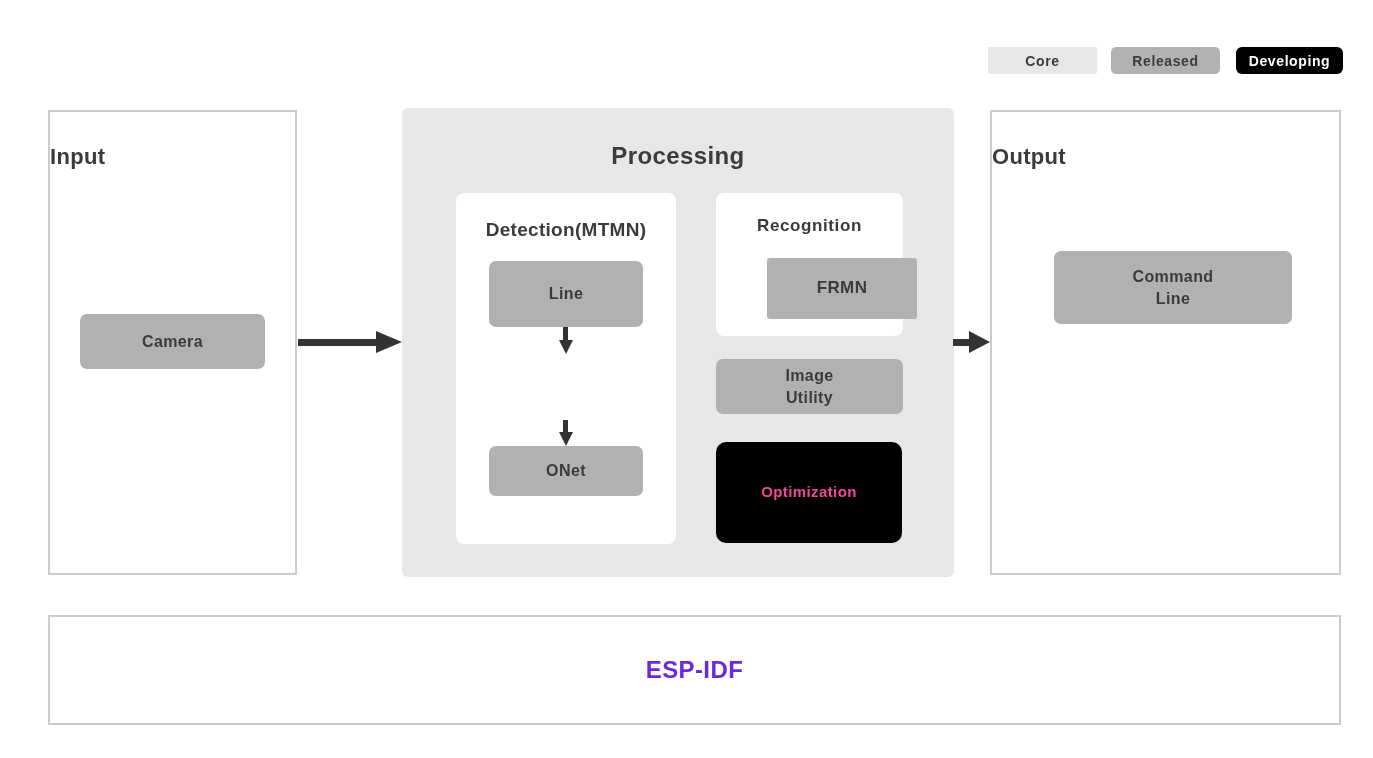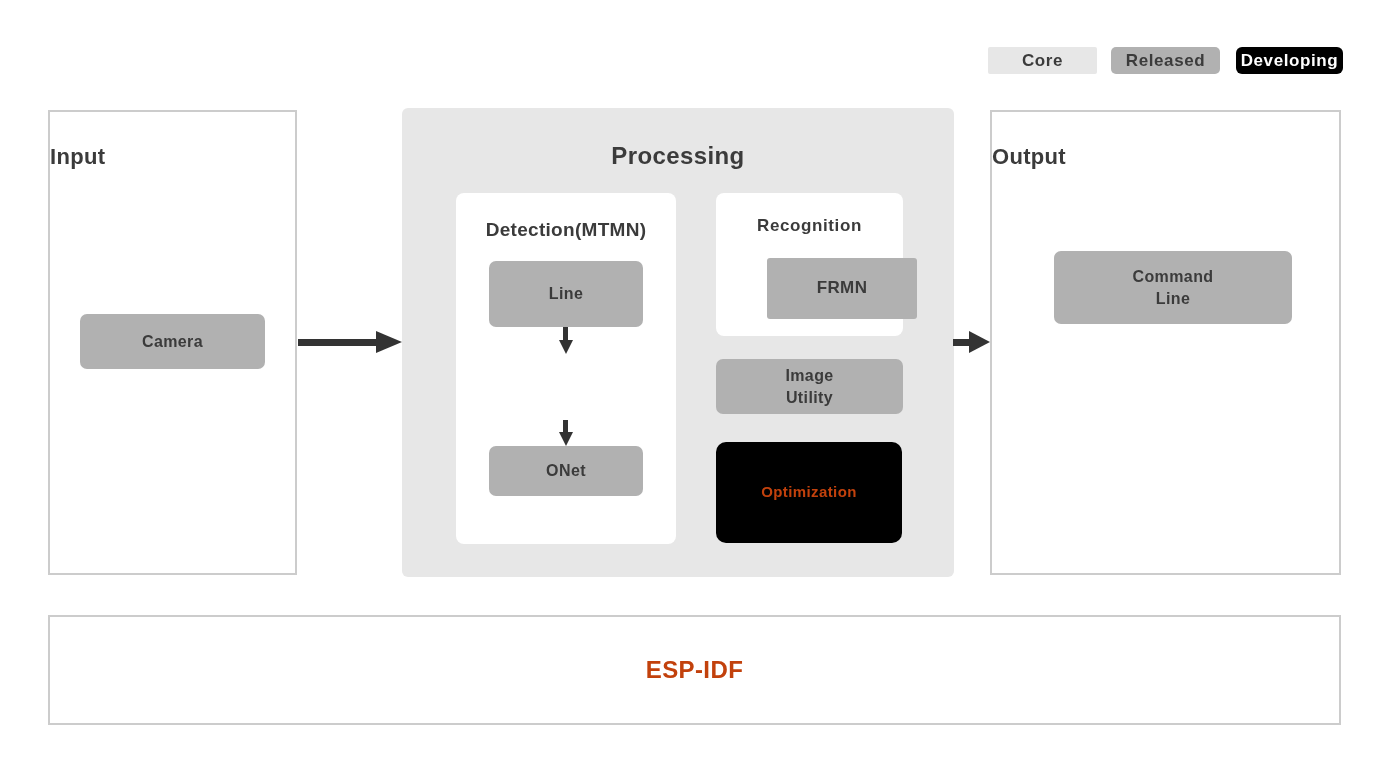--- a/index.html
+++ b/index.html
@@ -18,21 +18,21 @@
 
   
   .badge {
     position: absolute;
     top: 47px;
     height: 27px;
     display: flex;
     align-items: center;
     justify-content: center;
     font-weight: bold;
-    font-size: 17px;
+    font-size: 14px;
     letter-spacing: 0.6px;
     box-sizing: border-box;
   }
   .badge-core       { left: 988px;  width: 109px; background: #e7e7e7; color: #3b3b3b; border-radius: 2px; }
   .badge-released   { left: 1111px; width: 109px; background: #b1b1b1; color: #3b3b3b; border-radius: 5px; }
   .badge-developing { left: 1236px; width: 107px; background: #000000; color: #ffffff; border-radius: 6px; }
 
   
   .panel {
     position: absolute;
@@ -48,21 +48,21 @@
   .panel-title {
     text-align: left;
     font-weight: bold;
     color: #3b3b3b;
     font-size: 22px;
     margin-top: 32px;
     letter-spacing: 0.3px;
   }
   .espidf-title {
     font-weight: bold;
-    color: #c2410c;
+    color: #6d28d9;
     font-size: 24px;
     letter-spacing: 0.4px;
   }
 
   
   .processing {
     position: absolute;
     left: 402px; top: 108px; width: 552px; height: 469px;
     background: #e7e7e7;
     border-radius: 6px;
@@ -107,21 +107,21 @@
     line-height: 1.35;
     text-align: center;
   }
   .node-camera       { left: 80px;   top: 314px; width: 185px; height: 55px; }
   .node-pnet         { left: 489px;  top: 261px; width: 154px; height: 66px; }
   .node-rnet         { left: 489px;  top: 354px; width: 154px; height: 66px; }
   .node-onet         { left: 489px;  top: 446px; width: 154px; height: 50px; }
   .node-frmn         { left: 734px;  top: 258px; width: 150px; height: 61px; border-radius: 3px; font-size: 17px; margin-left: 33px; }
   .node-imageutility { left: 716px;  top: 359px; width: 187px; height: 55px; }
   .node-optimization { left: 716px;  top: 442px; width: 186px; height: 101px;
-                       background: #000000; color: #c2410c; font-size: 15px; border-radius: 10px; }
+                       background: #000000; color: #ec4899; font-size: 15px; border-radius: 10px; }
   .node-commandline  { left: 1054px; top: 251px; width: 238px; height: 73px; }
   .node-wifi         { left: 1054px; top: 387px; width: 238px; height: 74px; }
 
   
   .h-arrow { position: absolute; height: 22px; }
   .h-arrow .shaft {
     position: absolute; top: 8px; height: 7px; background: #333333;
   }
   .h-arrow .head {
     position: absolute; top: 0; width: 0; height: 0;

